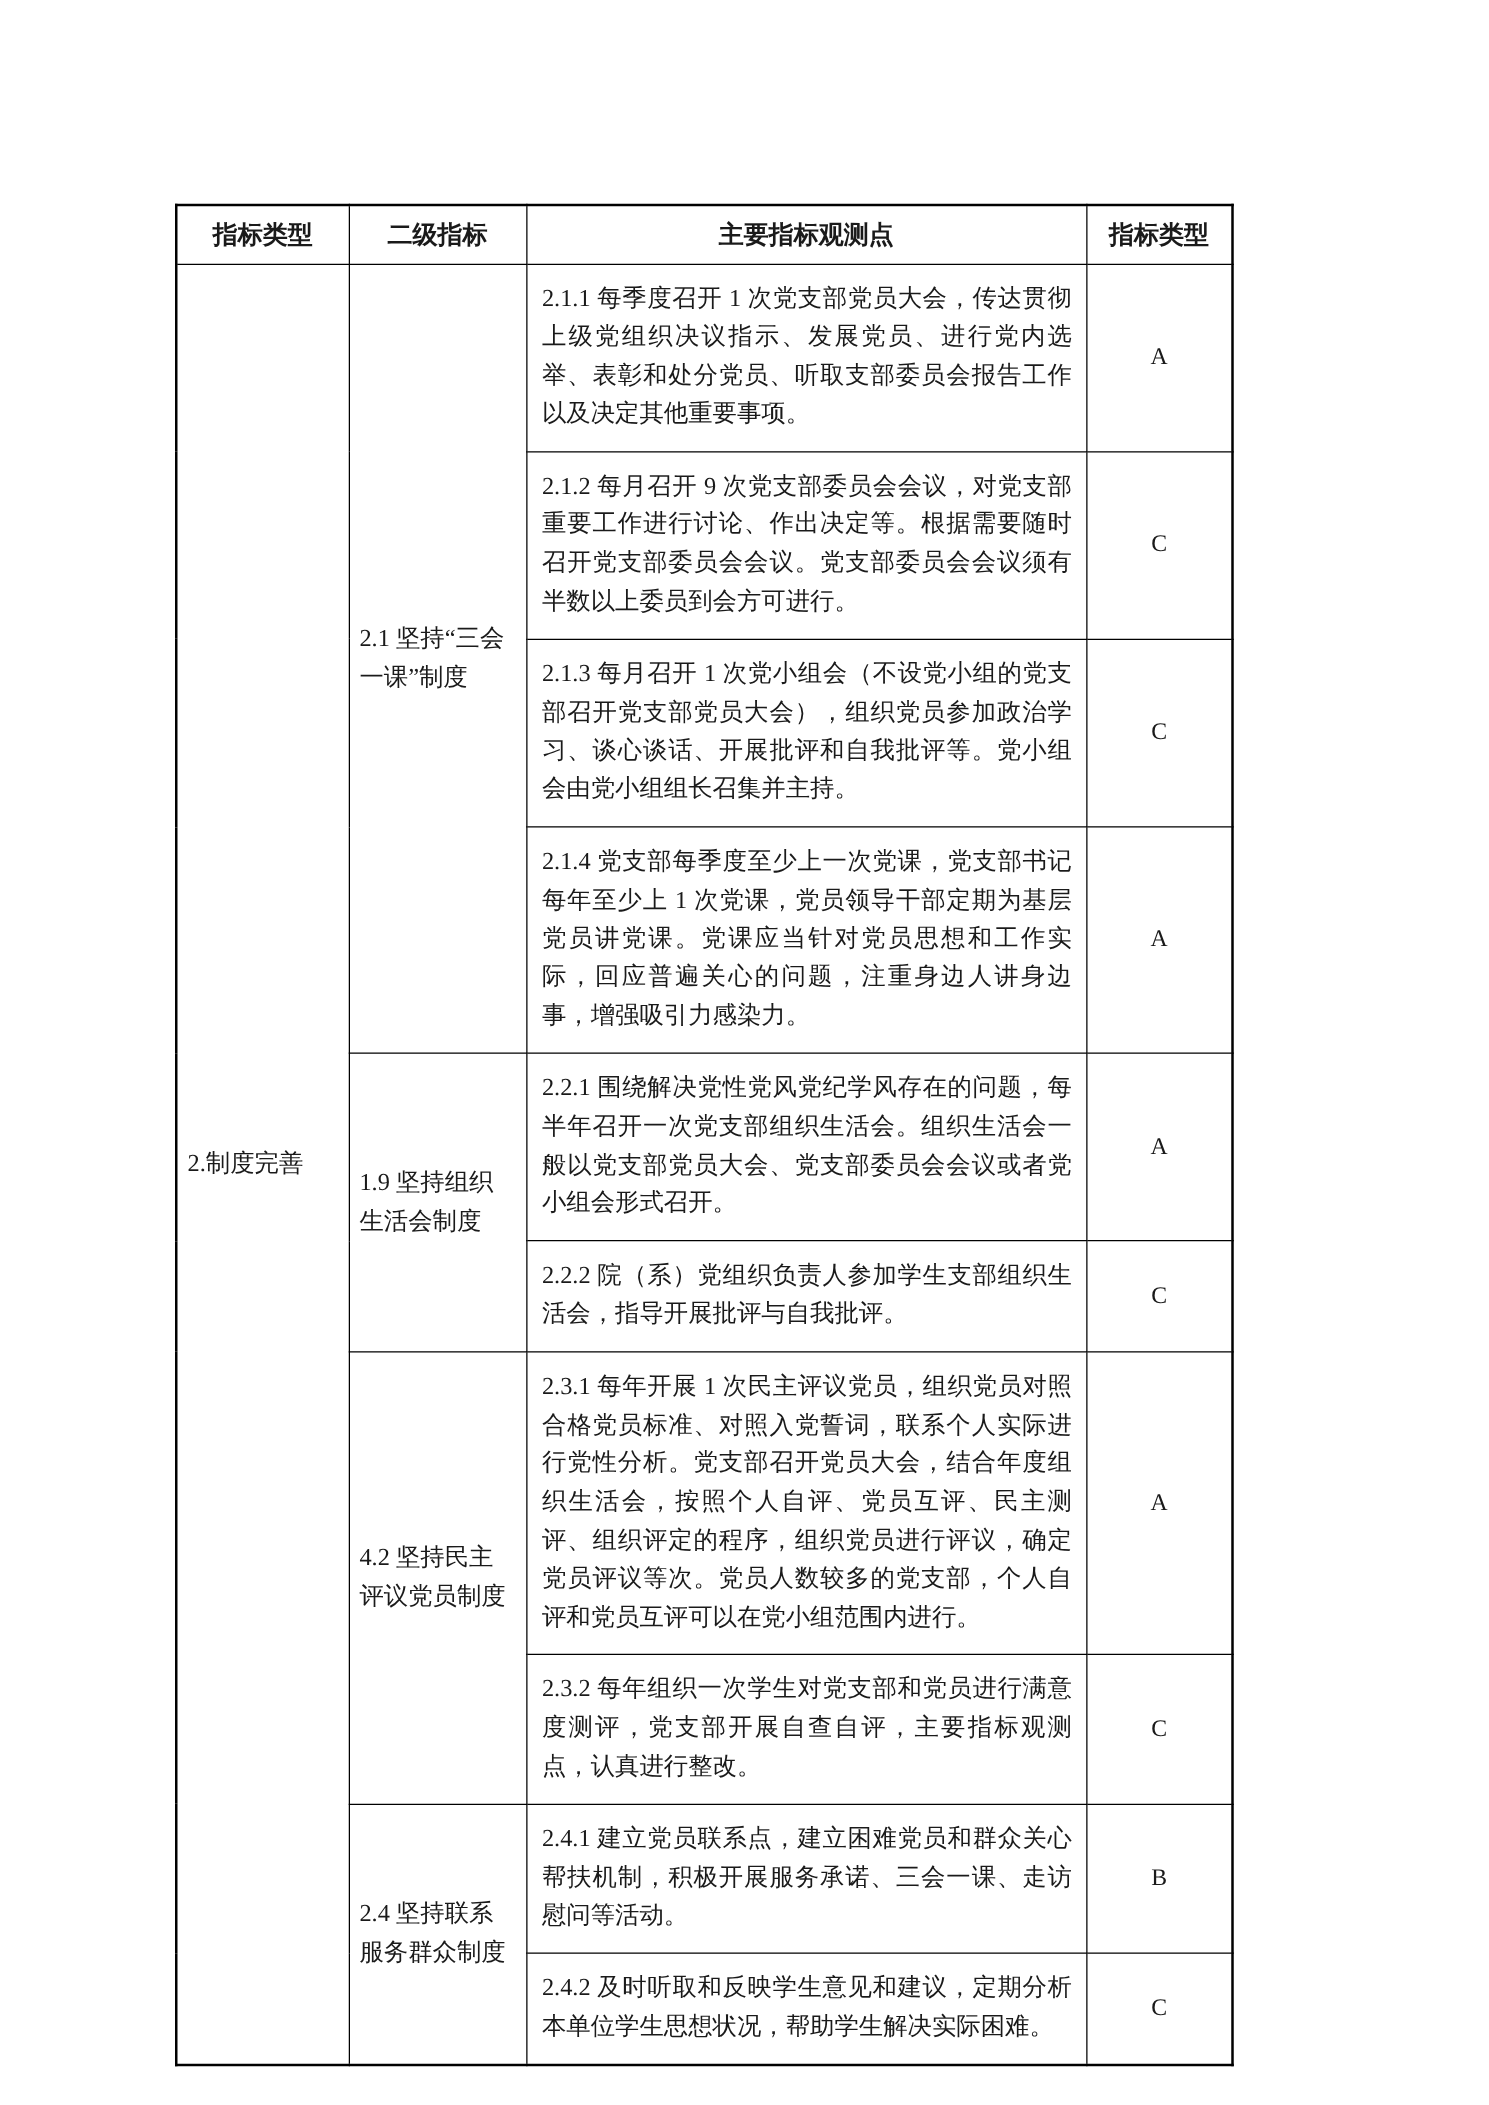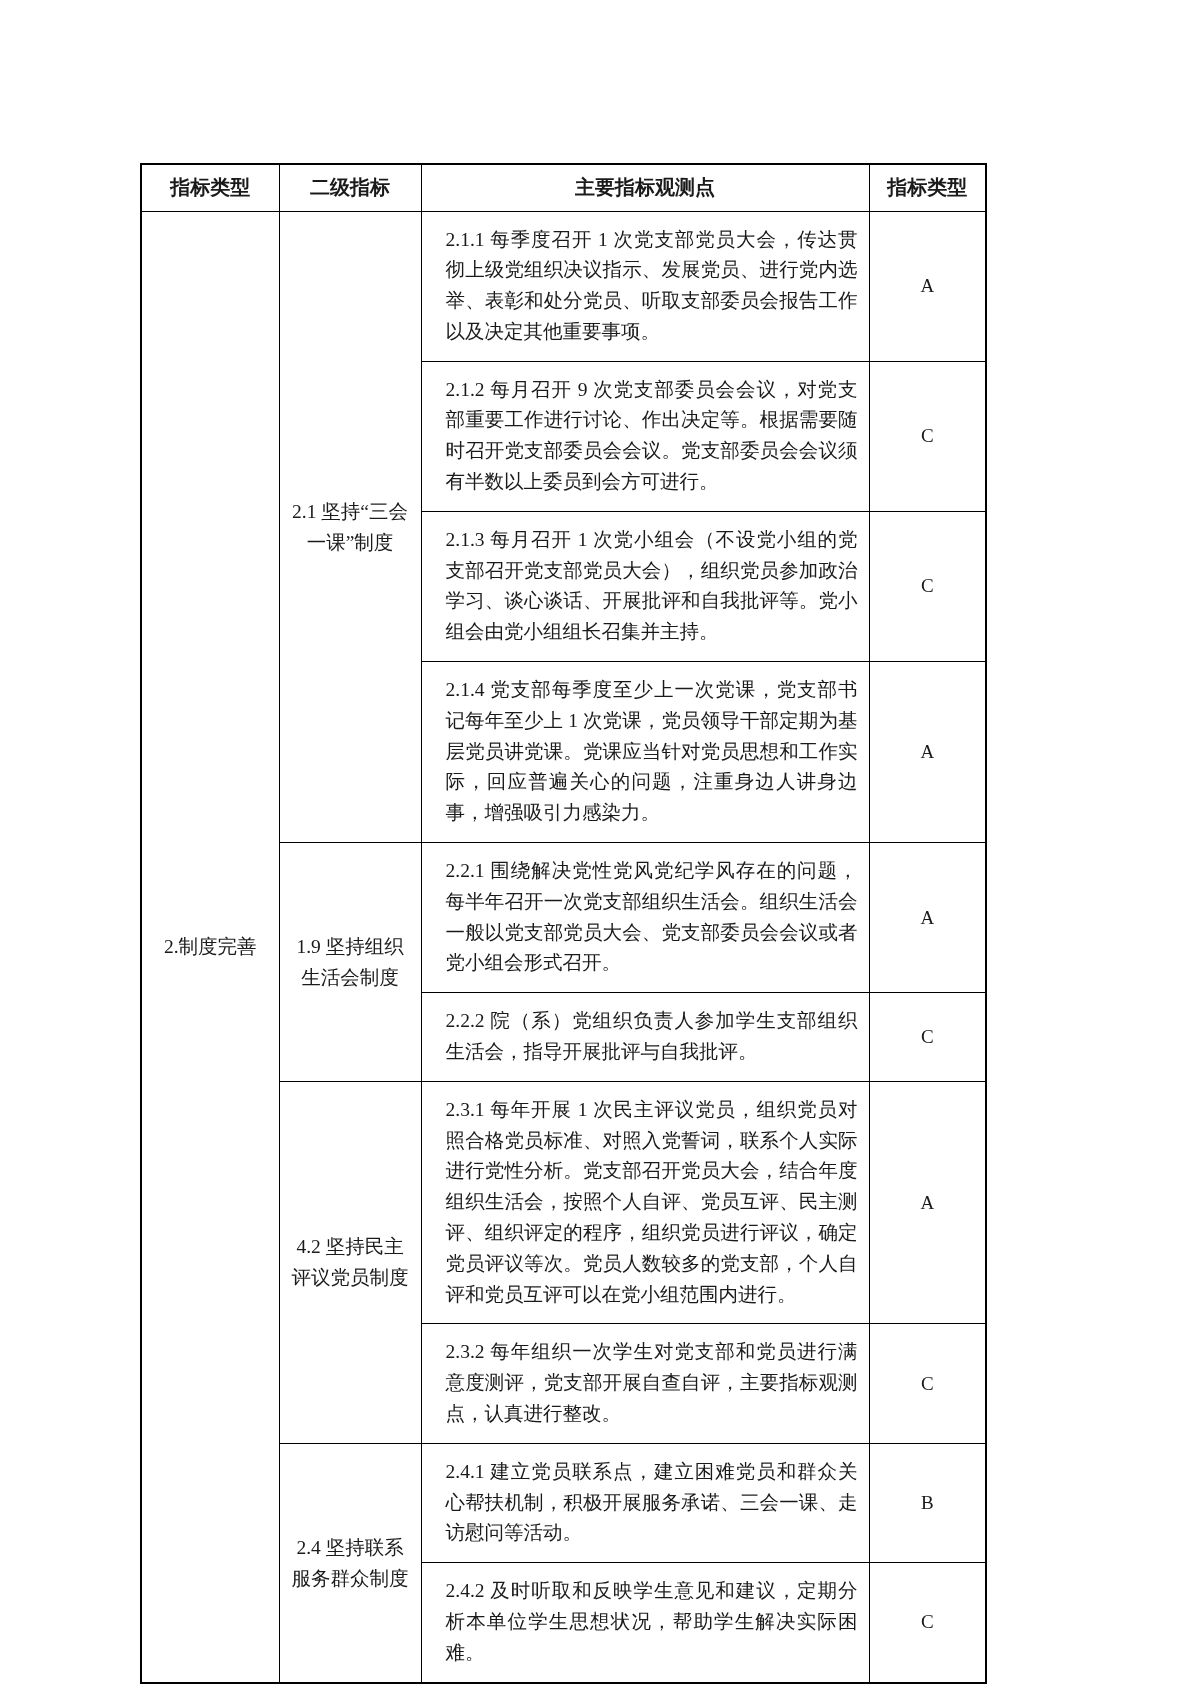--- a/index.html
+++ b/index.html
@@ -36,30 +36,30 @@
   }
   .indicator-table th {
     font-family: "Liberation Sans", "DejaVu Sans", sans-serif;
     font-weight: 600;
     font-size: 20px;
     height: 47px;
     text-align: center;
     padding: 2px 4px;
   }
   td.center-cell {
-    text-align: center;
+    text-align: left;
     font-size: 19.5px;
     padding: 6px 8px;
     line-height: 1.6;
   }
   td.point-cell {
     font-size: 19.5px;
     line-height: 1.58;
     text-align: justify;
-    padding: 13px 11px 13px 24px;
+    padding: 13px 11px 13px 12px;
   }
   td.type-cell {
     text-align: center;
     font-size: 19px;
     padding: 4px;
   }
 </style>
 </head>
 <body>
 

